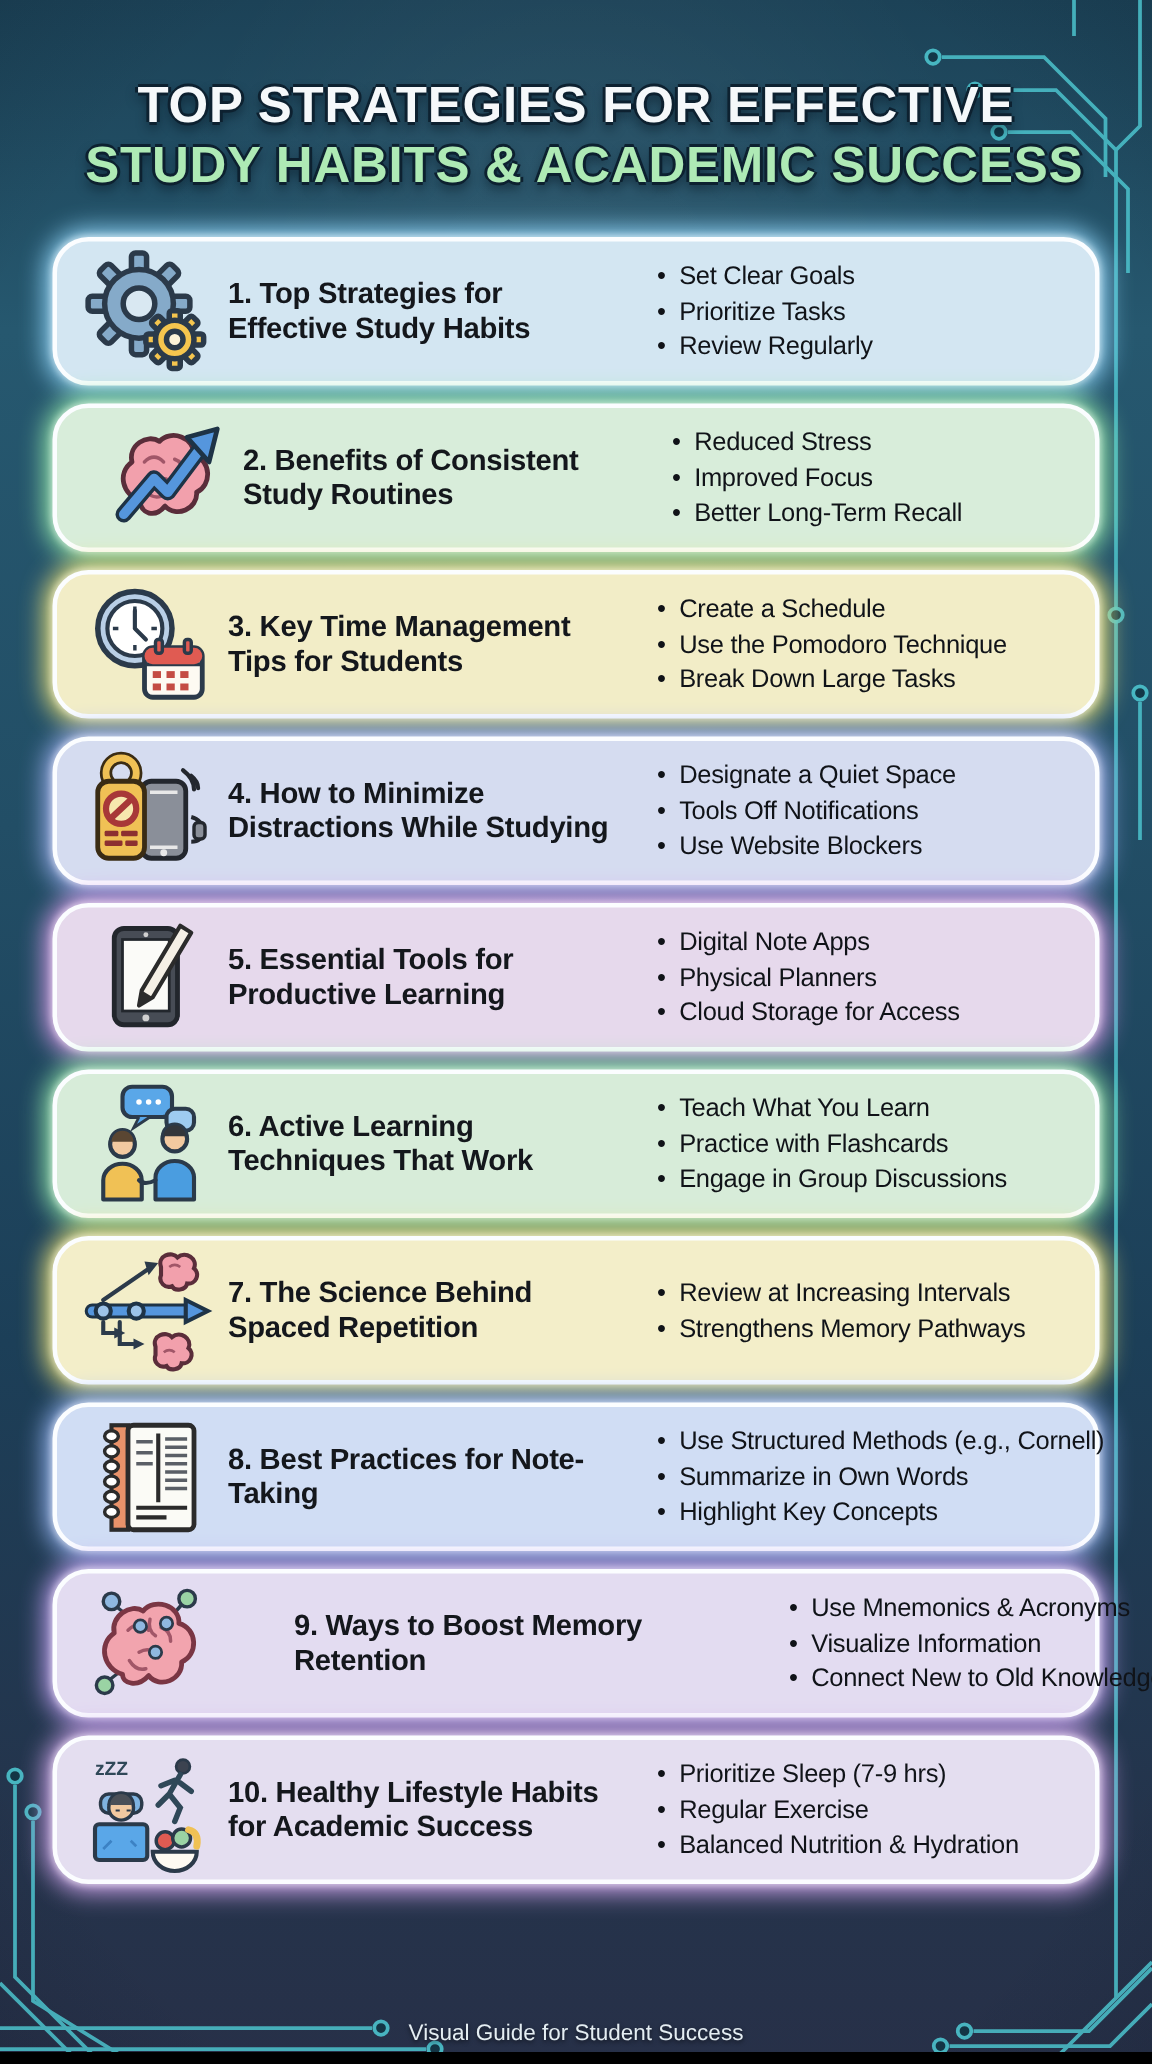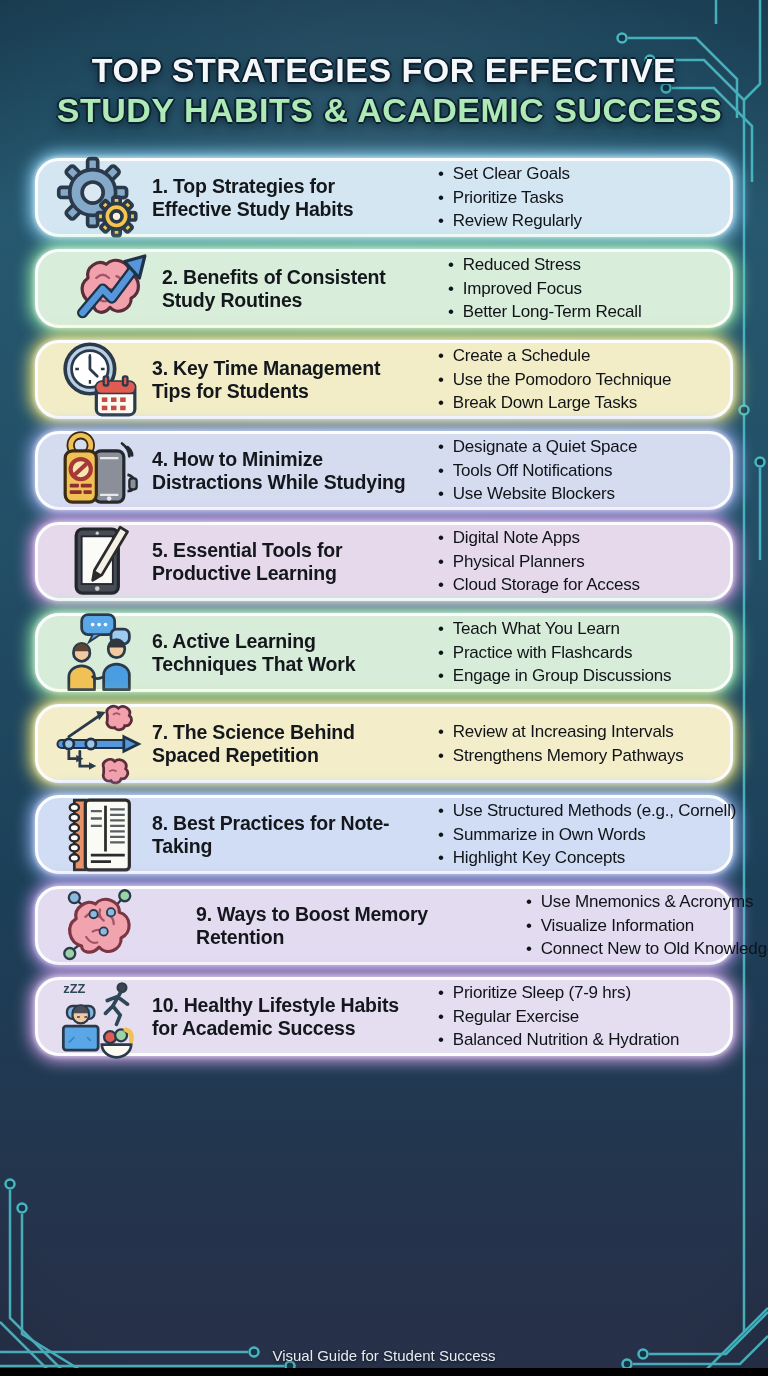--- a/index.html
+++ b/index.html
@@ -9,21 +9,21 @@
   .vignette{position:absolute;inset:0;pointer-events:none;
     background:radial-gradient(ellipse 85% 60% at 50% 18%,rgba(255,255,255,0.07) 0%,rgba(0,0,0,0) 45%),
                radial-gradient(ellipse 120% 100% at 50% 50%,rgba(0,0,0,0) 55%,rgba(4,14,24,0.55) 100%);}
   .circuits{position:absolute;inset:0;z-index:1;}
   .header{position:absolute;top:50px;left:0;width:100%;text-align:center;z-index:2;}
   .title-1{font-size:34px;font-weight:bold;letter-spacing:0.5px;color:#f5f8fa;line-height:1.18;
     text-shadow:-2px 0 0 #0d2130,2px 0 0 #0d2130,0 -2px 0 #0d2130,0 2px 0 #0d2130,0 4px 8px rgba(5,20,32,.7);}
   .title-2{font-size:34px;font-weight:bold;letter-spacing:0.5px;color:#aeeab5;line-height:1.18;
     text-shadow:-2px 0 0 #0d2130,2px 0 0 #0d2130,0 -2px 0 #0d2130,0 2px 0 #0d2130,0 4px 8px rgba(5,20,32,.7);margin-left:11px;}
   .cards{position:absolute;top:158px;left:35px;width:698px;display:flex;flex-direction:column;gap:12px;z-index:2;}
-  .card{box-sizing:border-box;height:79px;border:3px solid #fbfdff;border-radius:24px;
+  .card{box-sizing:border-box;height:99px;border:3px solid #fbfdff;border-radius:24px;
     display:flex;align-items:center;padding:6px 14px 6px 10px;}
   .icon-slot{flex:none;width:104px;display:flex;align-items:flex-start;justify-content:center;}
   .icon-slot svg{width:88px;height:88px;}
   .card-title{flex:none;width:266px;font-size:19.5px;font-weight:bold;color:#14171c;
     line-height:1.18;letter-spacing:-0.2px;padding-right:6px;}
   .bullets{flex:1;margin:0;padding-left:14px;list-style:none;}
   .bullets li{font-size:17px;line-height:1.4;color:#101318;white-space:nowrap;letter-spacing:-0.2px;}
   .bullets li::before{content:"•";margin-right:9px;}
   .footer{position:absolute;left:0;bottom:12px;width:100%;text-align:center;
     font-size:15px;color:#e4edf2;z-index:2;text-shadow:0 1px 3px rgba(0,0,0,.6);}

